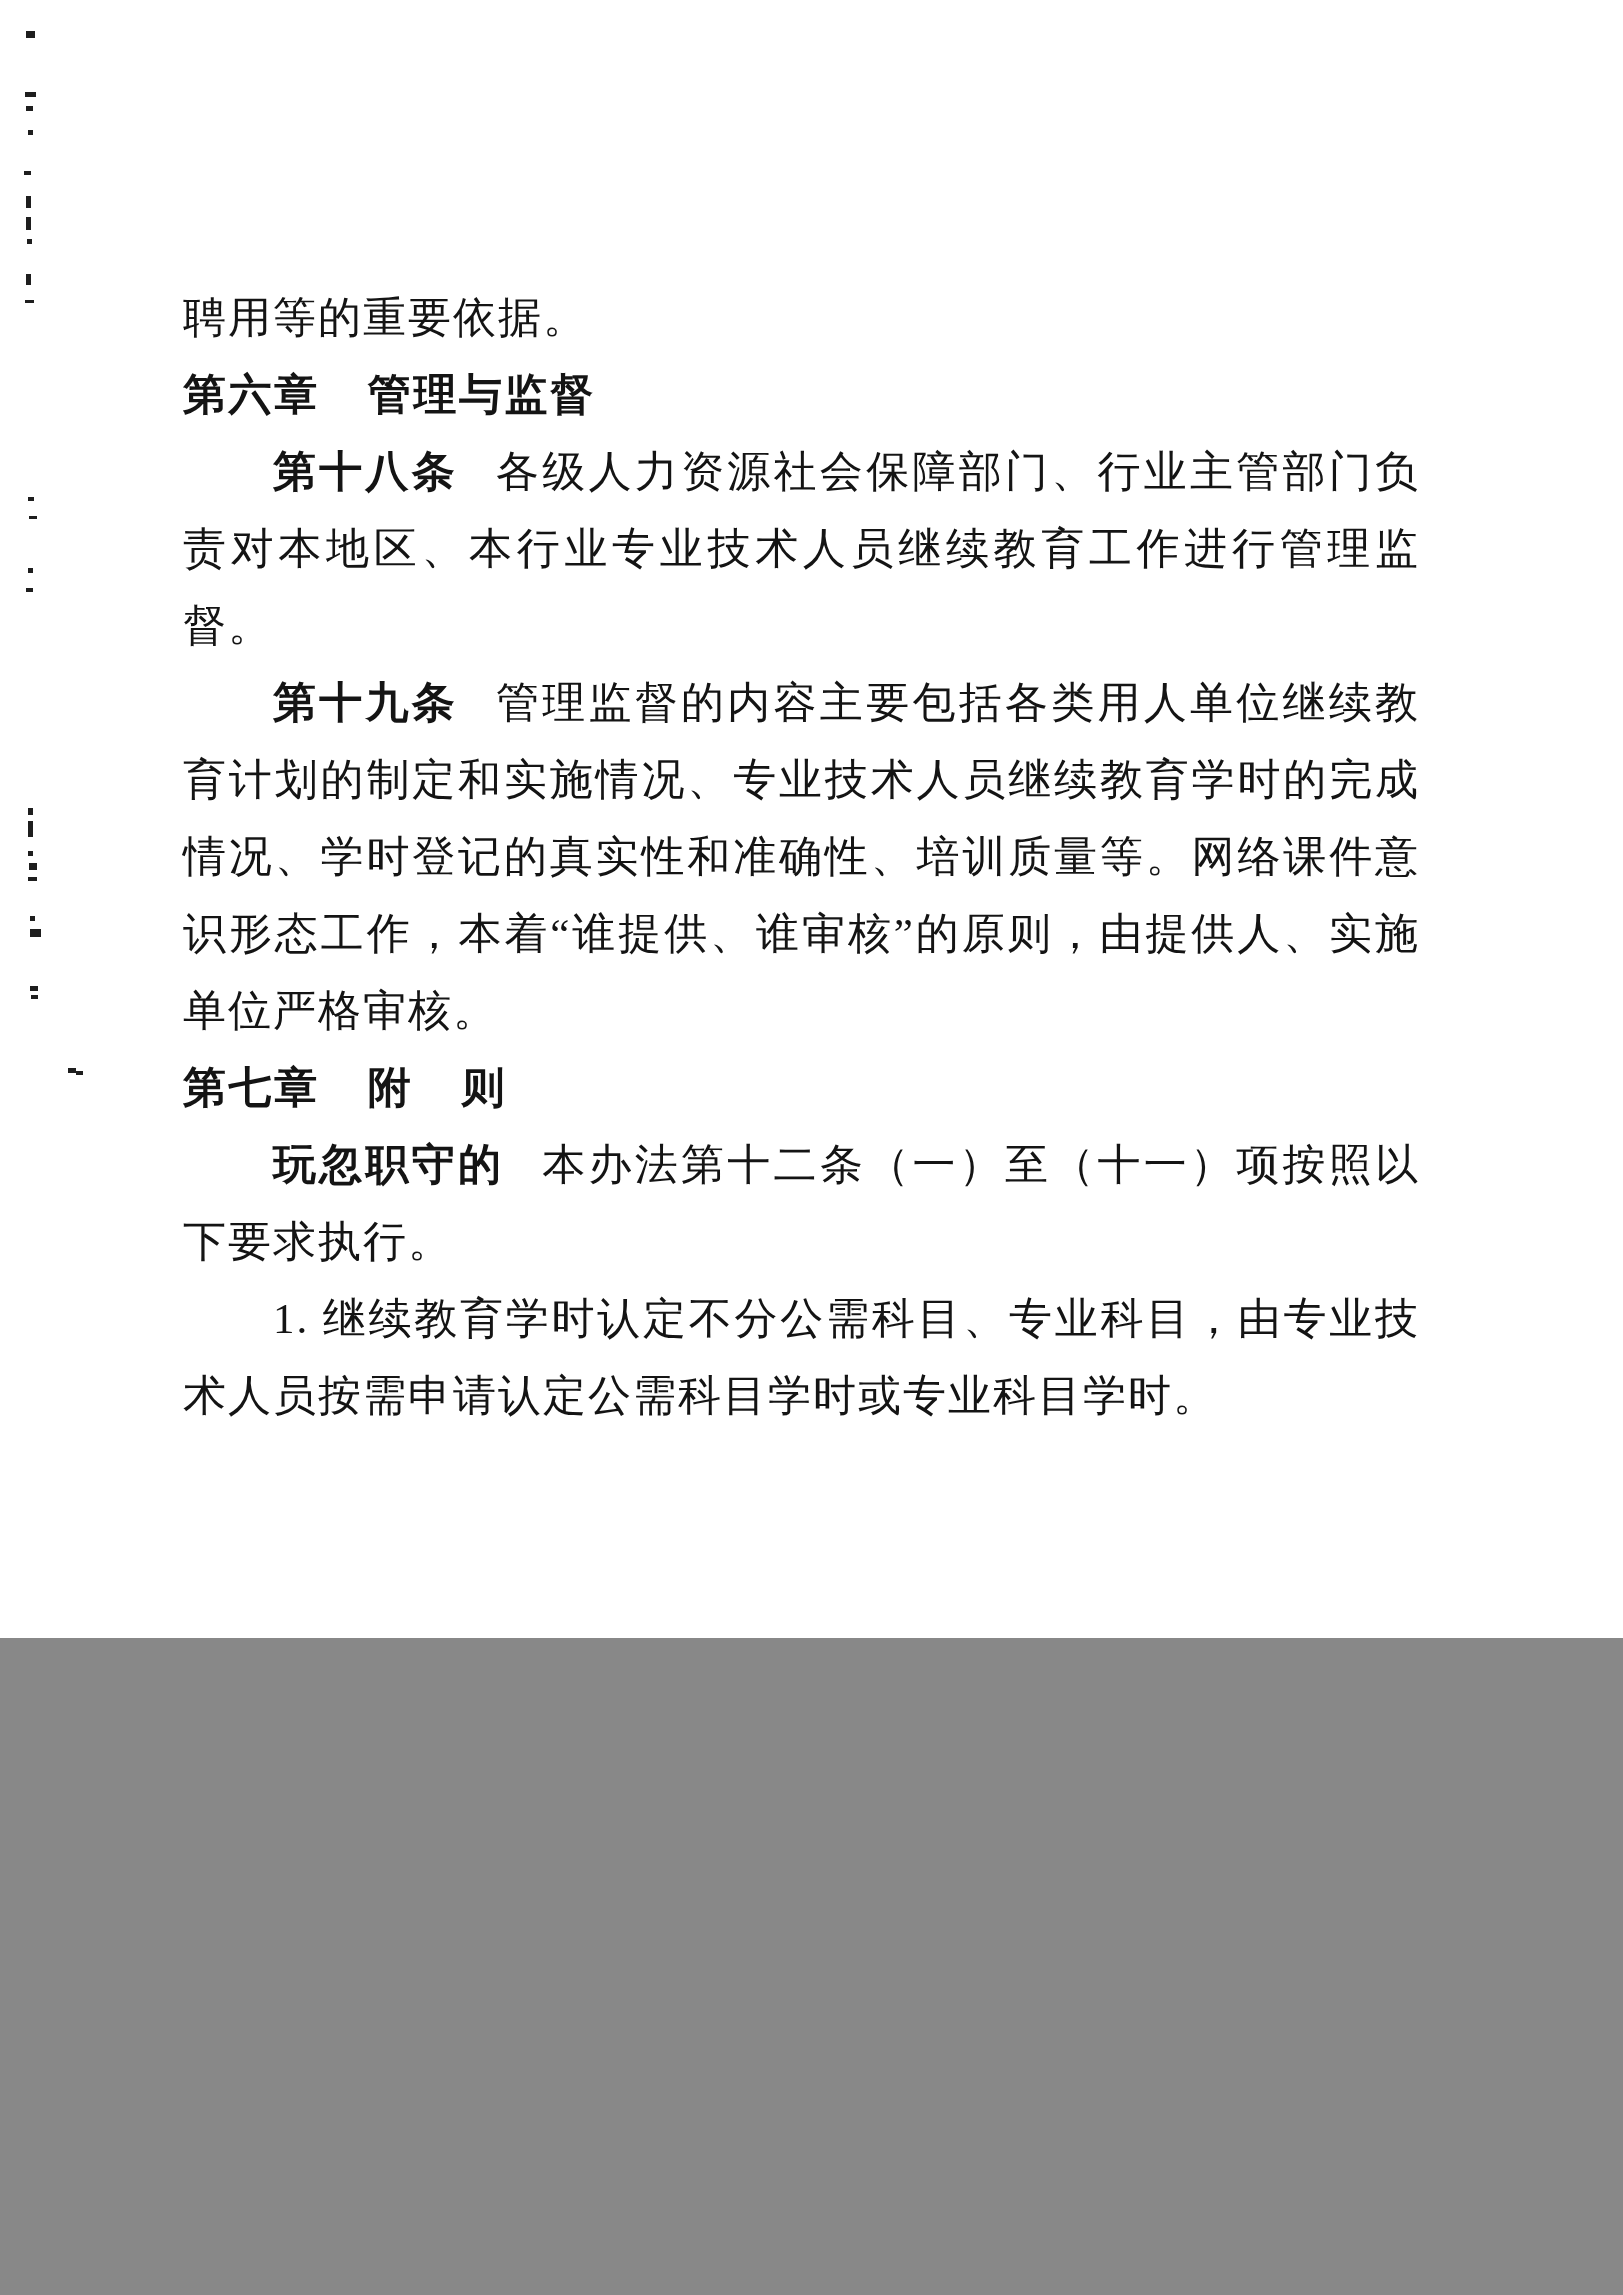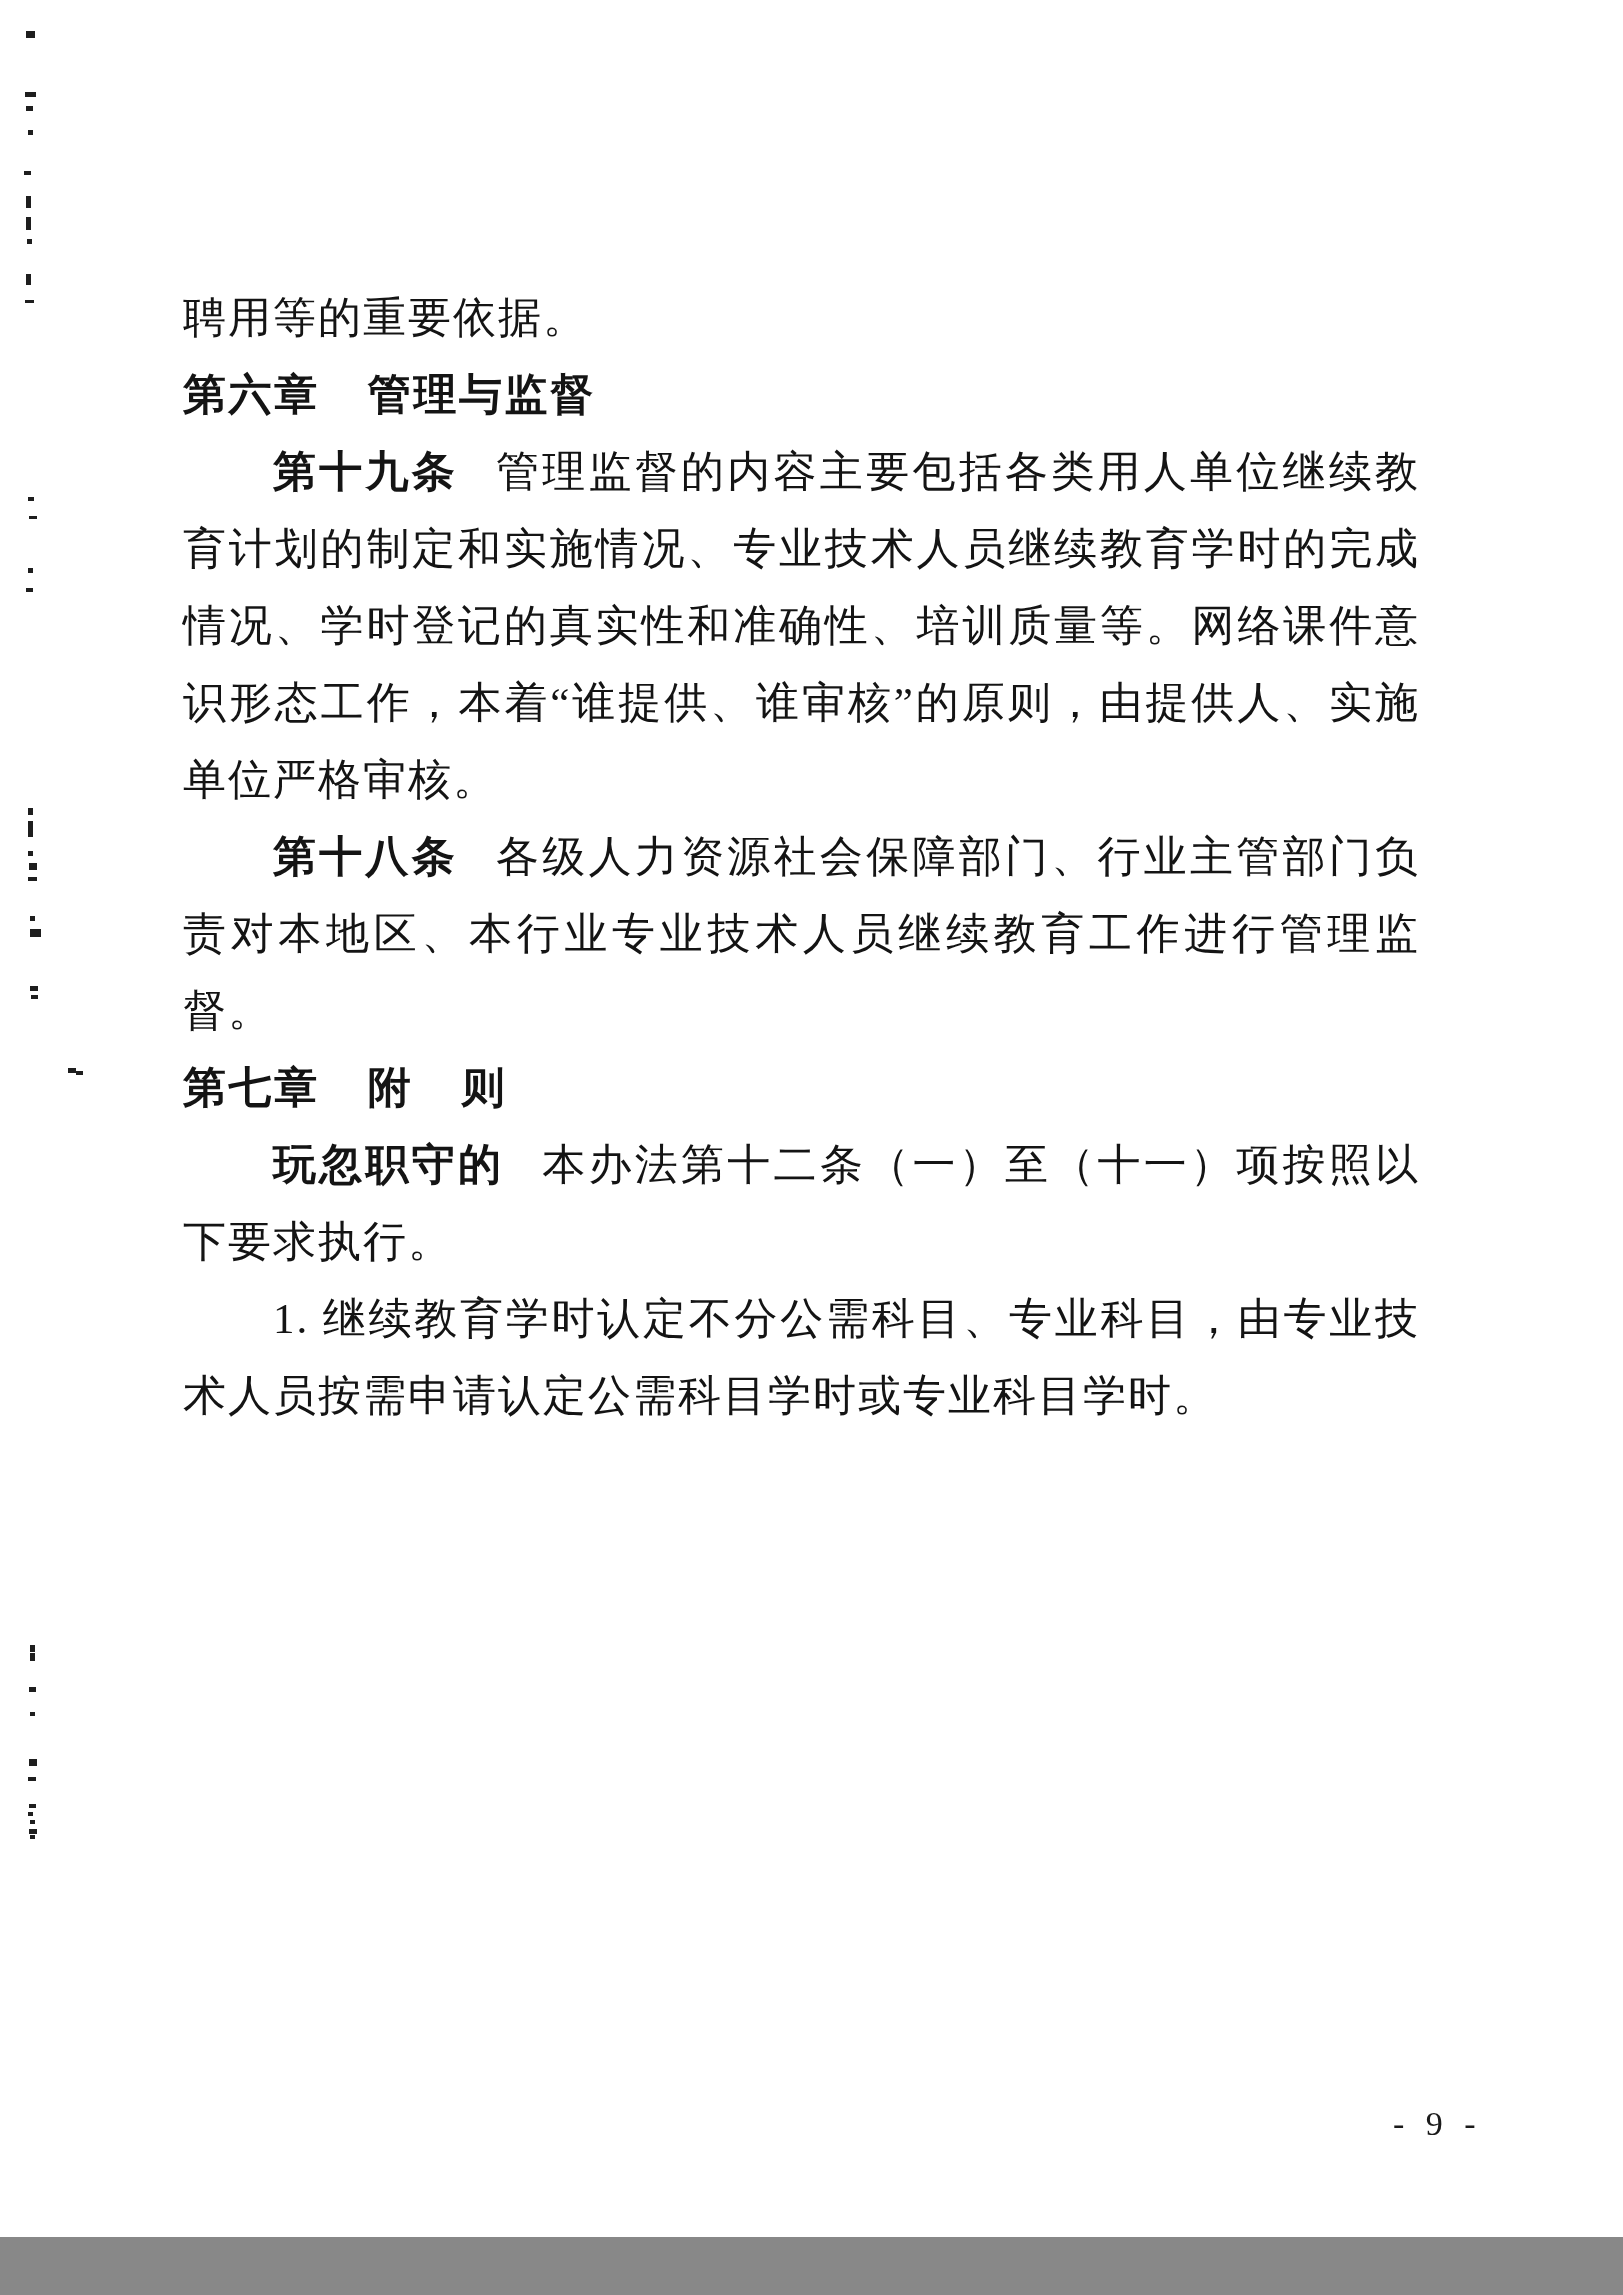--- a/index.html
+++ b/index.html
@@ -1,18 +1,18 @@
 <!DOCTYPE html>
 <html style="font-size:10.5px"><head>
 <meta charset="utf-8">
 <style>
   html,body{margin:0;padding:0;background:#888;}
   .page{
     position:relative;
-    width:1623px;height:2237px;
+    width:1623px;height:1638px;
     margin:0 auto;
     background:#ffffff;
     color:#141414;
     font-family:"Liberation Serif","DejaVu Serif",serif;
     overflow:hidden;
   }
   .content{
     position:absolute;
     left:183px;top:279px;
     width:1237px;
@@ -88,23 +88,23 @@
     </div>
 
   <div class="content">
 
     <p class="para"><span>聘用等的重要依据。</span></p>
 
     <div class="chapter">
       <span class="seg">第六章</span><span class="seg">管理与监督</span>
     </div>
 
+    <p class="para indent"><span class="term">第十八条</span><span>各级人力资源社会保障部门、行业主管部门负责对本地区、本行业专业技术人员继续教育工作进行管理监督。</span></p>
+
     <p class="para indent"><span class="term">第十九条</span><span>管理监督的内容主要包括各类用人单位继续教育计划的制定和实施情况、专业技术人员继续教育学时的完成情况、学时登记的真实性和准确性、培训质量等。网络课件意识形态工作，本着“谁提供、谁审核”的原则，由提供人、实施单位严格审核。</span></p>
-
-    <p class="para indent"><span class="term">第十八条</span><span>各级人力资源社会保障部门、行业主管部门负责对本地区、本行业专业技术人员继续教育工作进行管理监督。</span></p>
 
 
     <div class="chapter">
       <span class="seg">第七章</span><span class="seg">附</span><span class="seg">则</span>
     </div>
 
     <p class="para indent"><span class="term">玩忽职守的</span><span>本办法第十二条（一）至（十一）项按照以下要求执行。</span></p>
 
     <p class="para indent"><span>1. 继续教育学时认定不分公需科目、专业科目，由专业技术人员按需申请认定公需科目学时或专业科目学时。</span></p>
 

